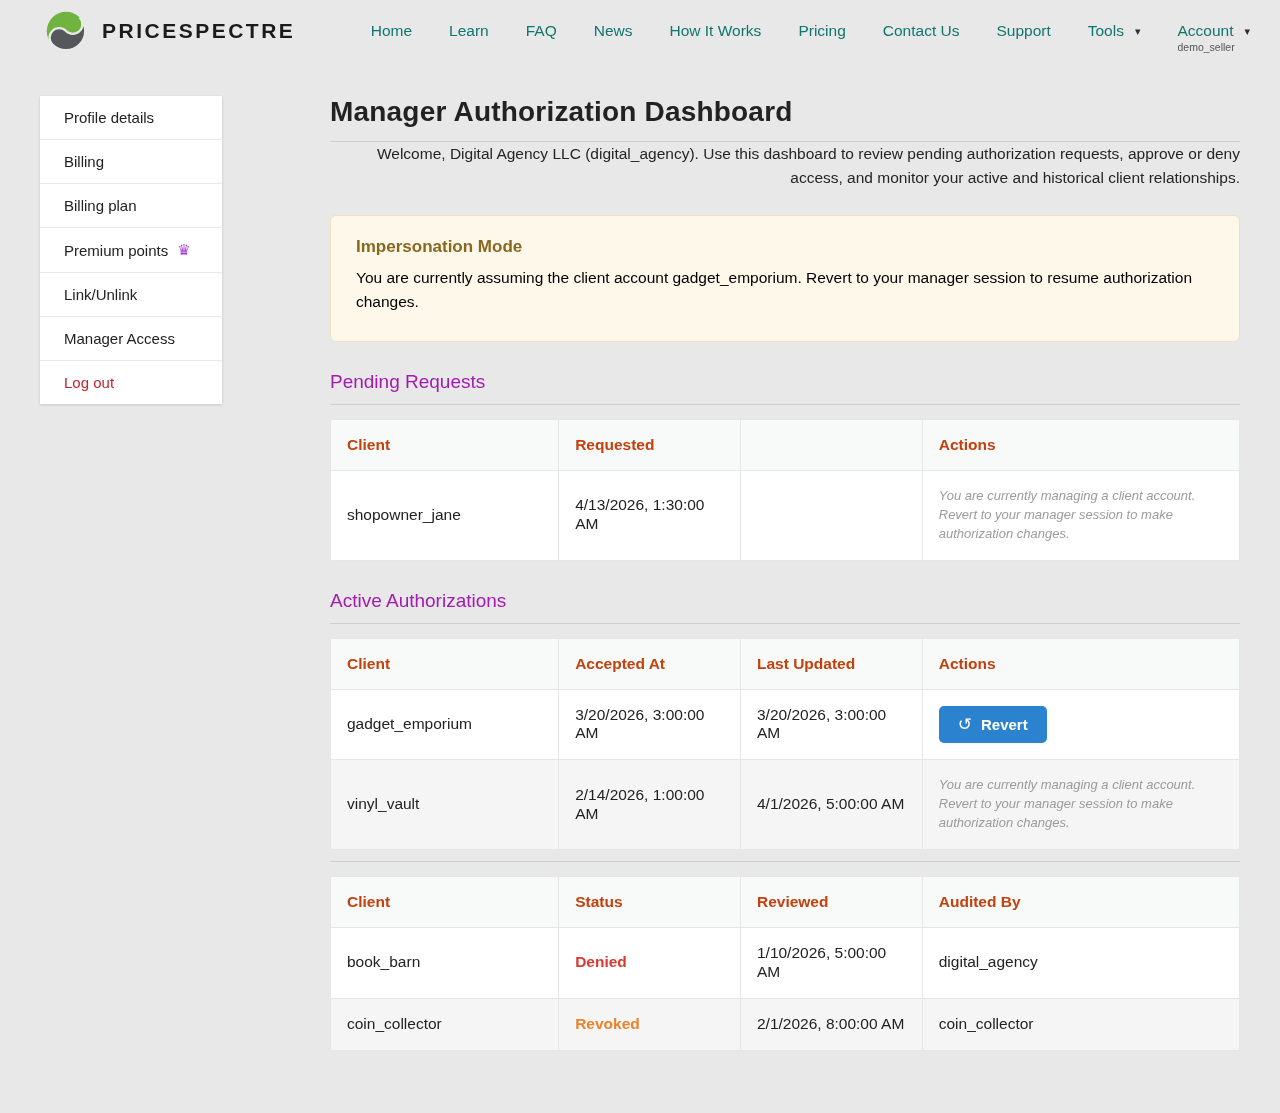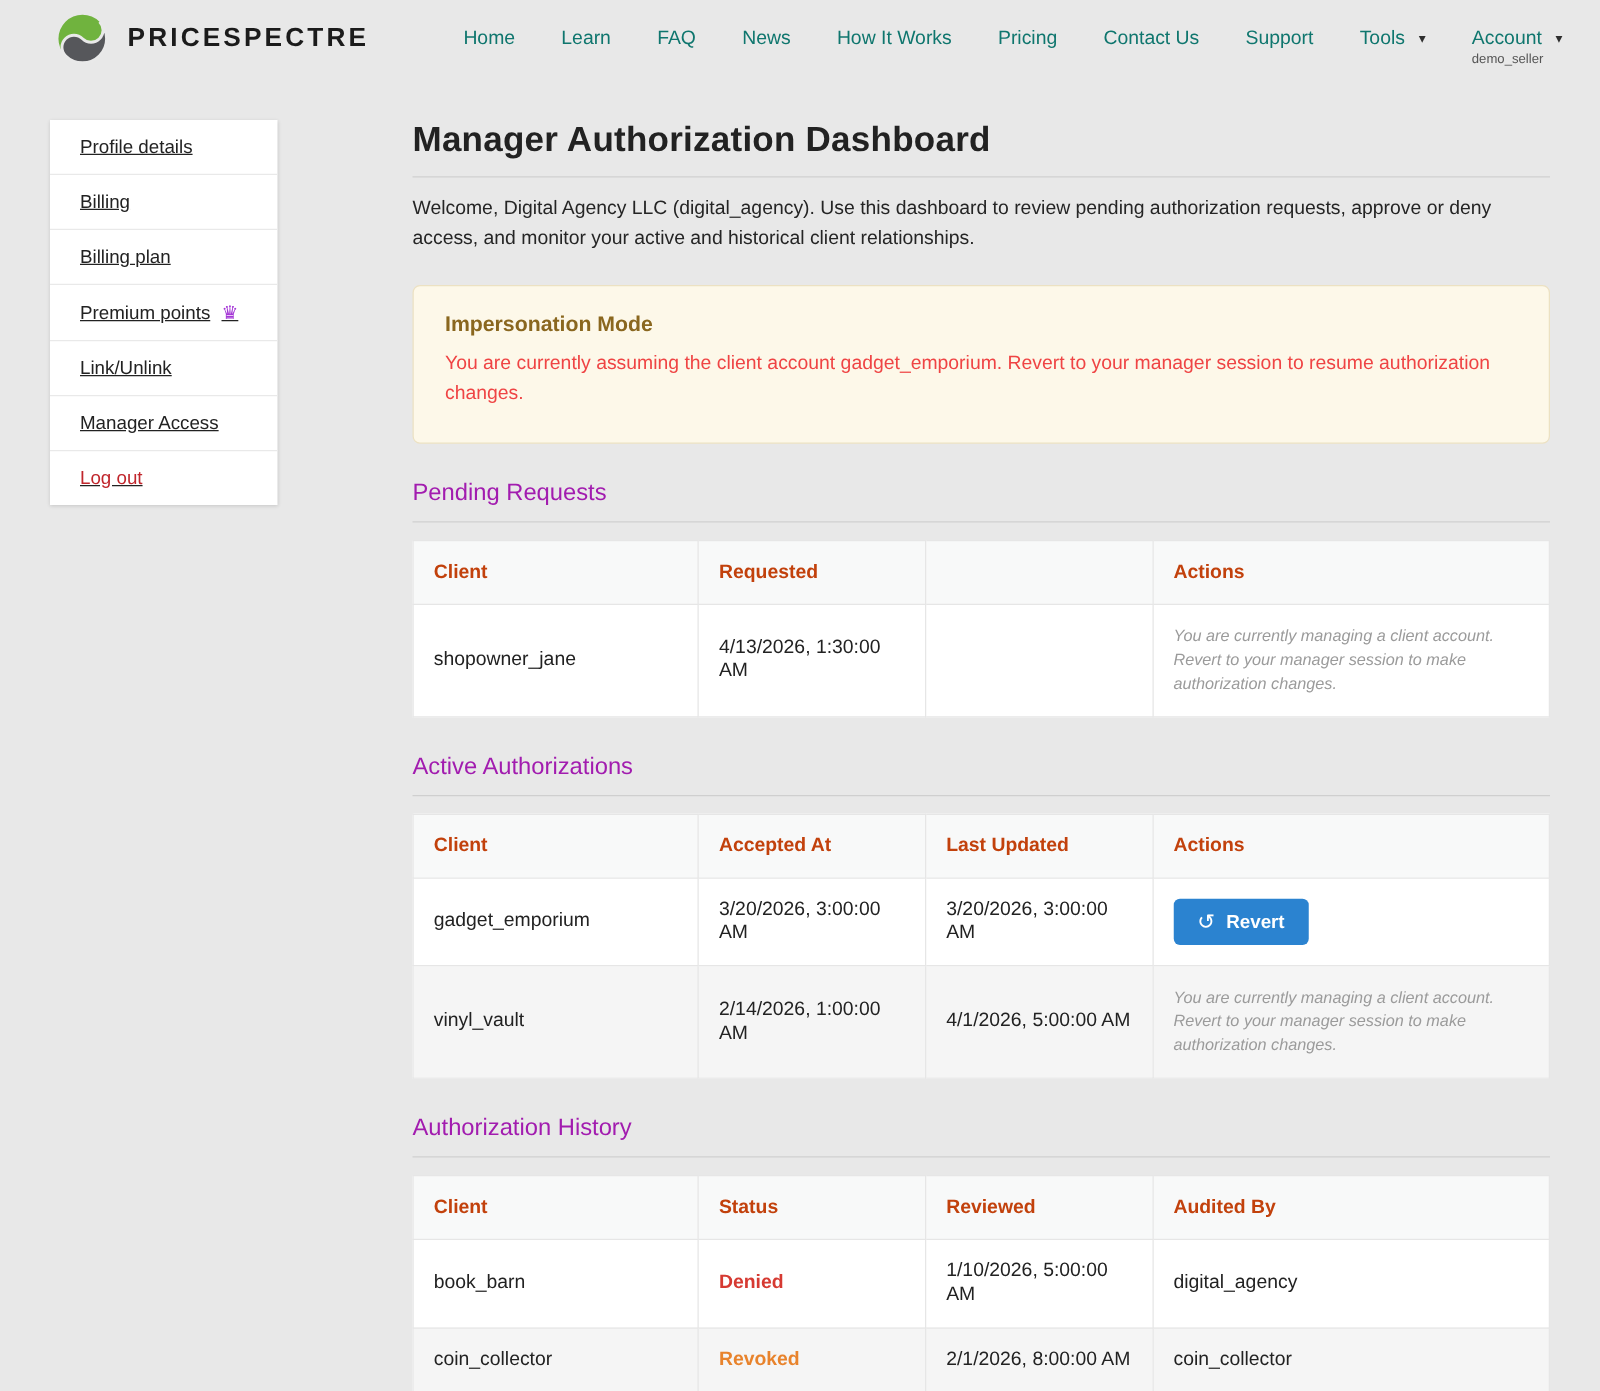--- a/index.html
+++ b/index.html
@@ -31,43 +31,43 @@
     position: absolute; top: calc(100% + 1px); left: 0;
     font-size: 10.5px; color: #555; white-space: nowrap;
   }
 
   
   .layout { display: flex; padding: 34px 40px 0 40px; gap: 108px; flex: 0 0 auto; }
 
   
   .sidebar {
     width: 182px; background: #fff; border-radius: 0;
-    box-shadow: 0 1px 3px rgba(0,0,0,0.14); height: fit-content; overflow: hidden; text-decoration: underline;
+    box-shadow: 0 1px 3px rgba(0,0,0,0.14); height: fit-content; overflow: hidden;
   }
   .side-item {
     display: flex; align-items: center; gap: 9px;
     padding: 13px 10px 13px 24px; font-size: 15px; color: #222;
     border-bottom: 1px solid #e9e9e9; cursor: pointer; text-decoration: none;
   }
   .side-item:last-child { border-bottom: none; }
   .side-item .crown { color: #a435d6; font-size: 15px; }
   .side-item.logout { color: #c0262c; }
 
   
   main { flex: 1; min-width: 0; }
   h1 { font-size: 28px; font-weight: bold; color: #222; letter-spacing: 0.2px; }
   .rule { border: none; border-top: 1px solid #cfcfcf; margin: 13px 0 0 0; }
-  .welcome { font-size: 15.5px; line-height: 24px; margin-top: 13px; color: #252525; }
+  .welcome { font-size: 15.5px; line-height: 24px; color: #252525; text-align: right; }
 
   .alert {
     margin-top: 25px; background: #fdf8e9; border: 1px solid #ece1c2;
     border-radius: 6px; padding: 21px 25px 27px 25px;
   }
   .alert h2 { font-size: 17px; font-weight: bold; color: #8a671f; margin-bottom: 9px; }
-  .alert p { font-size: 15.5px; line-height: 24px; color: #ef4444; }
+  .alert p { font-size: 15.5px; line-height: 24px; color: #000000; }
 
   section h2.section-title { font-size: 19px; font-weight: normal; color: #a21caf; margin-top: 29px; }
   section .rule { margin-top: 11px; }
 
   table {
     width: 100%; border-collapse: collapse; table-layout: fixed;
     background: #fff; margin-top: 14px; border: 1px solid #e2e2e2;
   }
   th, td { border: 1px solid #e6e6e6; text-align: left; vertical-align: middle; }
   th {
@@ -228,21 +228,20 @@
               <td>vinyl_vault</td>
               <td>2/14/2026, 1:00:00 AM</td>
               <td>4/1/2026, 5:00:00 AM</td>
               <td class="note">You are currently managing a client account. Revert to your manager session to make authorization changes.</td>
             </tr>
           </tbody>
         </table>
       </section>
 
       <section>
-        <h2 class="section-title">Authorization History</h2>
         <hr class="rule">
         <table>
           <colgroup>
               <col style="width:25.1%">
               <col style="width:20%">
               <col style="width:20%">
               <col style="width:34.9%">
             </colgroup>
           <thead>
             <tr>

